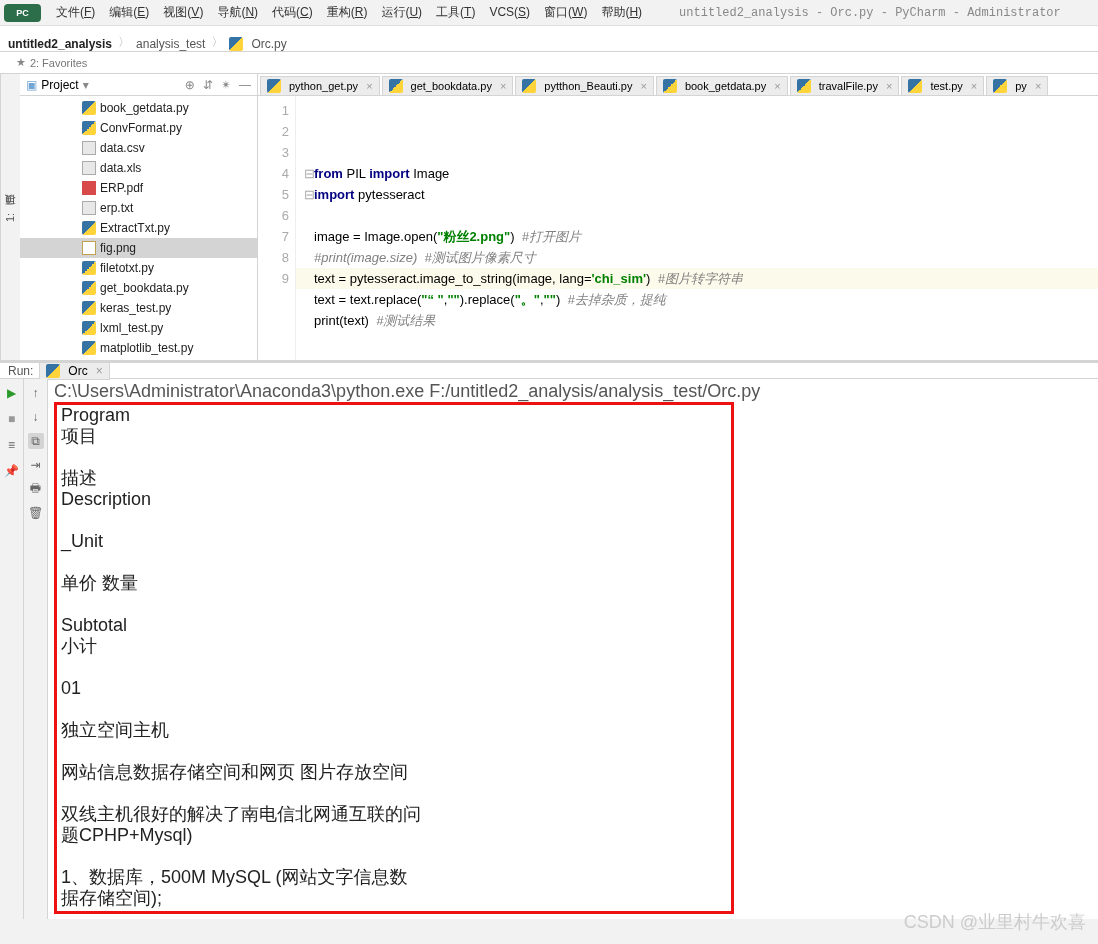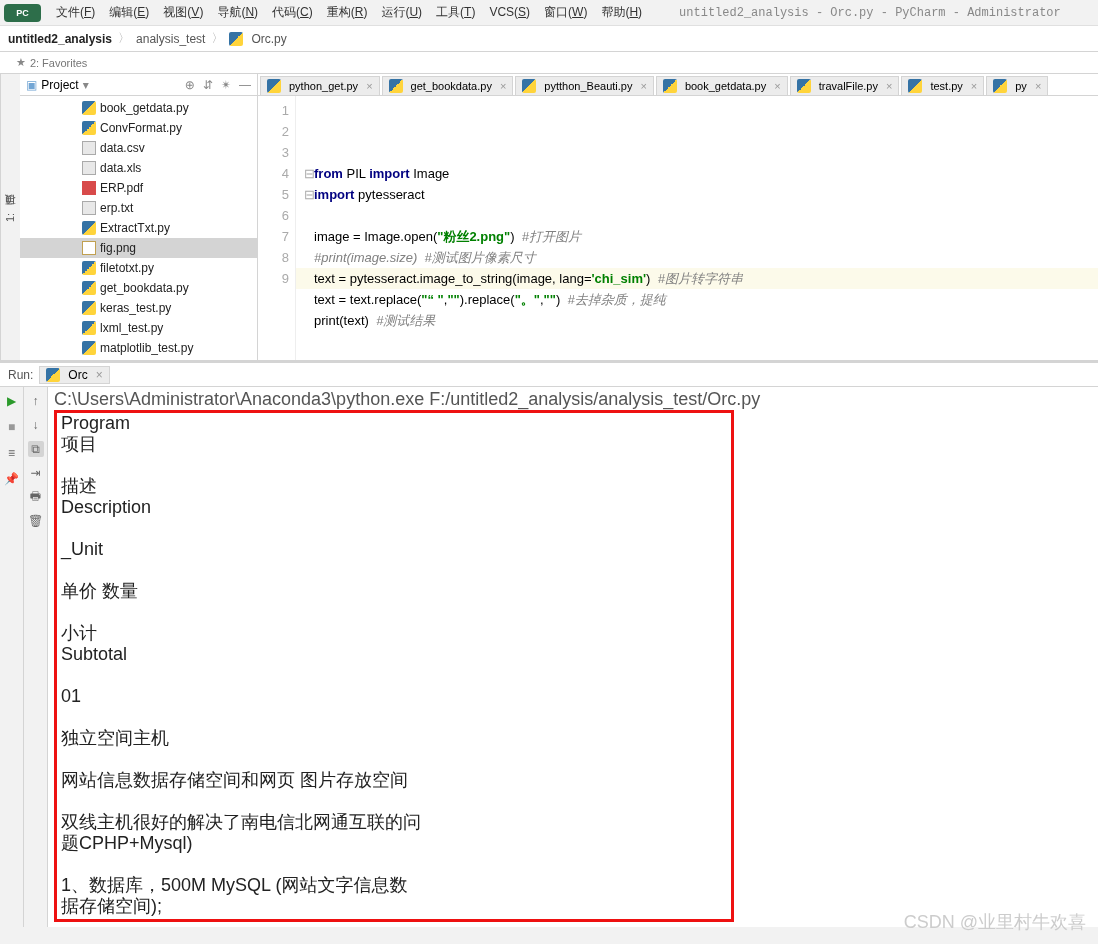--- a/index.html
+++ b/index.html
@@ -2,21 +2,21 @@
 <html><head>
 <meta charset="utf-8">
 <style>
 * { margin: 0; padding: 0; box-sizing: border-box; font-family: "Microsoft YaHei", Arial, sans-serif; }
 body { background: #f2f2f2; width: 1098px; height: 944px; overflow: hidden; position: relative; font-size: 12px; }
 .menubar { height: 26px; background: #f2f2f2; display: flex; align-items: center; padding: 0 4px; border-bottom: 1px solid #e0e0e0; }
 .pc-logo { width: 37px; height: 18px; background: #2d6e4a; color: #fff; font-size: 9px; font-weight: bold; display: flex; align-items: center; justify-content: center; border-radius: 4px; margin-right: 8px; }
 .menu-item { padding: 2px 7px; cursor: default; color: #333; }
 .menu-item u { text-decoration: underline; }
 .win-title { margin-left: 30px; color: #888; font-family: Liberation Mono, monospace; }
-.navbar { height: 26px; background: #fff; border-bottom: 1px solid #d4d4d4; display: flex; align-items: center; padding: 0 8px; gap: 4px; }
+.navbar { height: 26px; background: #fff; border-bottom: 1px solid #d4d4d4; display: flex; align-items: flex-end; padding: 0 8px; gap: 4px; }
 .crumb { font-weight: bold; color: #222; }
 .crumb-sep { color: #aaa; margin: 0 2px; }
 .crumb-normal { color: #555; }
 .py-ico { display: inline-block; width: 14px; height: 14px; background: linear-gradient(135deg,#3573a5 50%,#ffd43b 50%); border-radius: 2px; margin-right: 4px; vertical-align: middle; }
 .favbar { height: 22px; background: #fff; border-bottom: 1px solid #d4d4d4; display: flex; align-items: center; padding: 0 16px; color: #777; font-size: 11px; }
 .favbar .star { color: #888; margin-right: 4px; }
 .main-row { display: flex; height: 286px; }
 .left-gutter { width: 20px; background: #f2f2f2; border-right: 1px solid #d4d4d4; writing-mode: vertical-rl; transform: rotate(180deg); text-align: center; font-size: 11px; color: #555; padding: 4px 2px; }
 .project-col { width: 238px; background: #fff; border-right: 1px solid #d4d4d4; display: flex; flex-direction: column; }
 .proj-head { height: 22px; border-bottom: 1px solid #d4d4d4; display: flex; align-items: center; padding: 0 6px; justify-content: space-between; }
@@ -38,21 +38,21 @@
 .code-area { flex: 1; display: flex; font-family: Consolas, monospace; font-size: 13px; }
 .gutter { width: 38px; border-right: 1px solid #eee; text-align: right; color: #aaa; padding: 4px 6px 0 0; line-height: 21px; background: #fff; }
 .code { flex: 1; padding: 4px 0 8px 8px; line-height: 21px; white-space: pre; position: relative; }
 .kw { color: #000080; font-weight: bold; }
 .str { color: #008000; font-weight: bold; }
 .cmt { color: #808080; font-style: italic; }
 .caret-line { position: absolute; left: 0; right: 0; height: 21px; background: #fcfaea; z-index: 0; }
 .code-text { position: relative; z-index: 1; }
 .fold { color: #aaa; display: inline-block; width: 10px; }
 .run-panel { display: flex; flex-direction: column; border-top: 3px solid #d4d4d4; background: #fff; }
-.run-head { height: 24px; display: flex; align-items: center; border-bottom: 1px solid #d4d4d4; padding: 0 8px; gap: 6px; }
+.run-head { height: 16px; display: flex; align-items: center; border-bottom: 1px solid #d4d4d4; padding: 0 8px; gap: 6px; }
 .run-head .run-lbl { color: #555; }
 .run-tab { display: flex; align-items: center; gap: 4px; background: #ececec; padding: 1px 6px; border: 1px solid #d4d4d4; }
 .run-tab .x { color: #999; margin-left: 4px; }
 .run-body { display: flex; height: 540px; }
 .run-gutter1 { width: 24px; border-right: 1px solid #d4d4d4; display: flex; flex-direction: column; align-items: center; padding-top: 6px; gap: 10px; background: #f2f2f2; }
 .run-gutter2 { width: 24px; border-right: 1px solid #d4d4d4; display: flex; flex-direction: column; align-items: center; padding-top: 6px; gap: 8px; background: #f2f2f2; }
 .gbtn { width: 16px; height: 16px; display: flex; align-items: center; justify-content: center; color: #666; font-size: 12px; cursor: default; }
 .gbtn.play { color: #2b9a2b; }
 .run-output { flex: 1; position: relative; font-family: Consolas, monospace; font-size: 18px; line-height: 21px; padding: 2px 6px; }
 .cmd-line { color: #555; }
@@ -241,22 +241,22 @@
           <div>Program</div>
           <div>项目</div>
           <div>&nbsp;</div>
           <div>描述</div>
           <div>Description</div>
           <div>&nbsp;</div>
           <div>_Unit</div>
           <div>&nbsp;</div>
           <div>单价    数量</div>
           <div>&nbsp;</div>
+          <div>Subtotal</div>
           <div>小计</div>
-          <div>Subtotal</div>
           <div>&nbsp;</div>
           <div>01</div>
           <div>&nbsp;</div>
           <div>独立空间主机</div>
           <div>&nbsp;</div>
           <div> 网站信息数据存储空间和网页 图片存放空间</div>
           <div>&nbsp;</div>
           <div>双线主机很好的解决了南电信北网通互联的问</div>
           <div>题CPHP+Mysql)</div>
           <div>&nbsp;</div>

